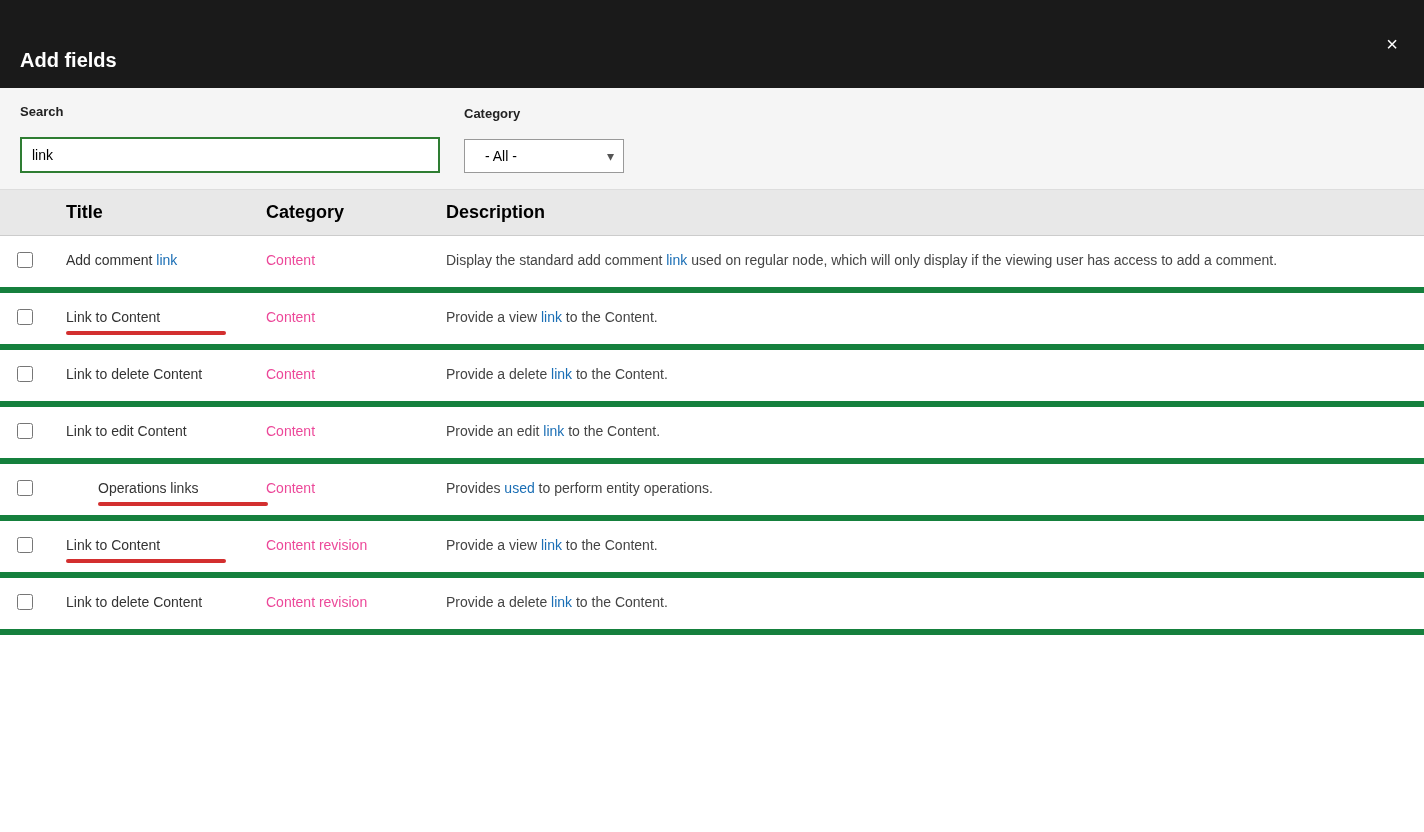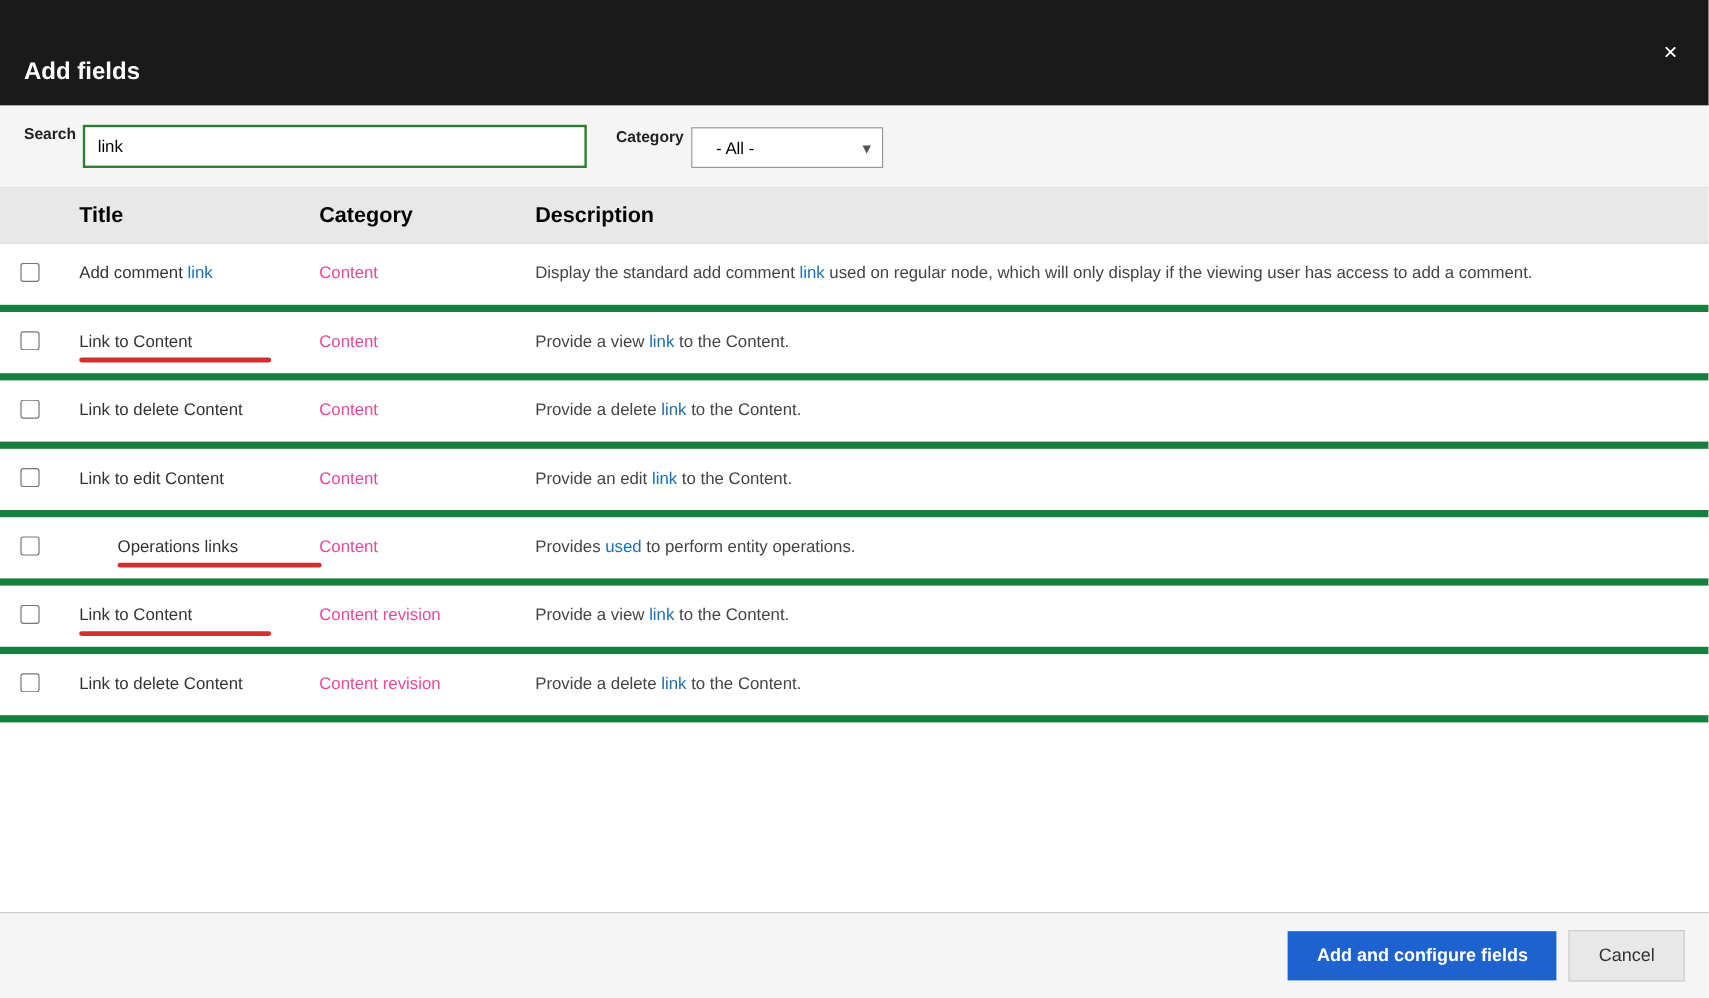--- a/index.html
+++ b/index.html
@@ -45,22 +45,22 @@
       padding: 16px 20px;
       display: flex;
       align-items: flex-end;
       gap: 24px;
       flex-shrink: 0;
       border-bottom: 1px solid #ddd;
     }
 
     .search-group, .category-group {
       display: flex;
-      flex-direction: row;
-      gap: 6px;
+      flex-direction: column;
+      gap: 18px;
     }
 
     .field-label {
       font-size: 13px;
       font-weight: 600;
       color: #222;
     }
 
     .search-input {
       width: 420px;
@@ -329,18 +329,14 @@
           <td class="title-col">Link to delete Content</td>
           <td class="category-col">Content revision</td>
           <td class="desc-col">
             Provide a delete <span class="link-text">link</span> to the Content.
           </td>
         </tr>
       </tbody>
     </table>
   </div>
 
-  <div class="modal-footer">
-    <button class="btn-primary">Add and configure fields</button>
-    <button class="btn-secondary">Cancel</button>
-  </div>
 
 </div>
 
 </body></html>

